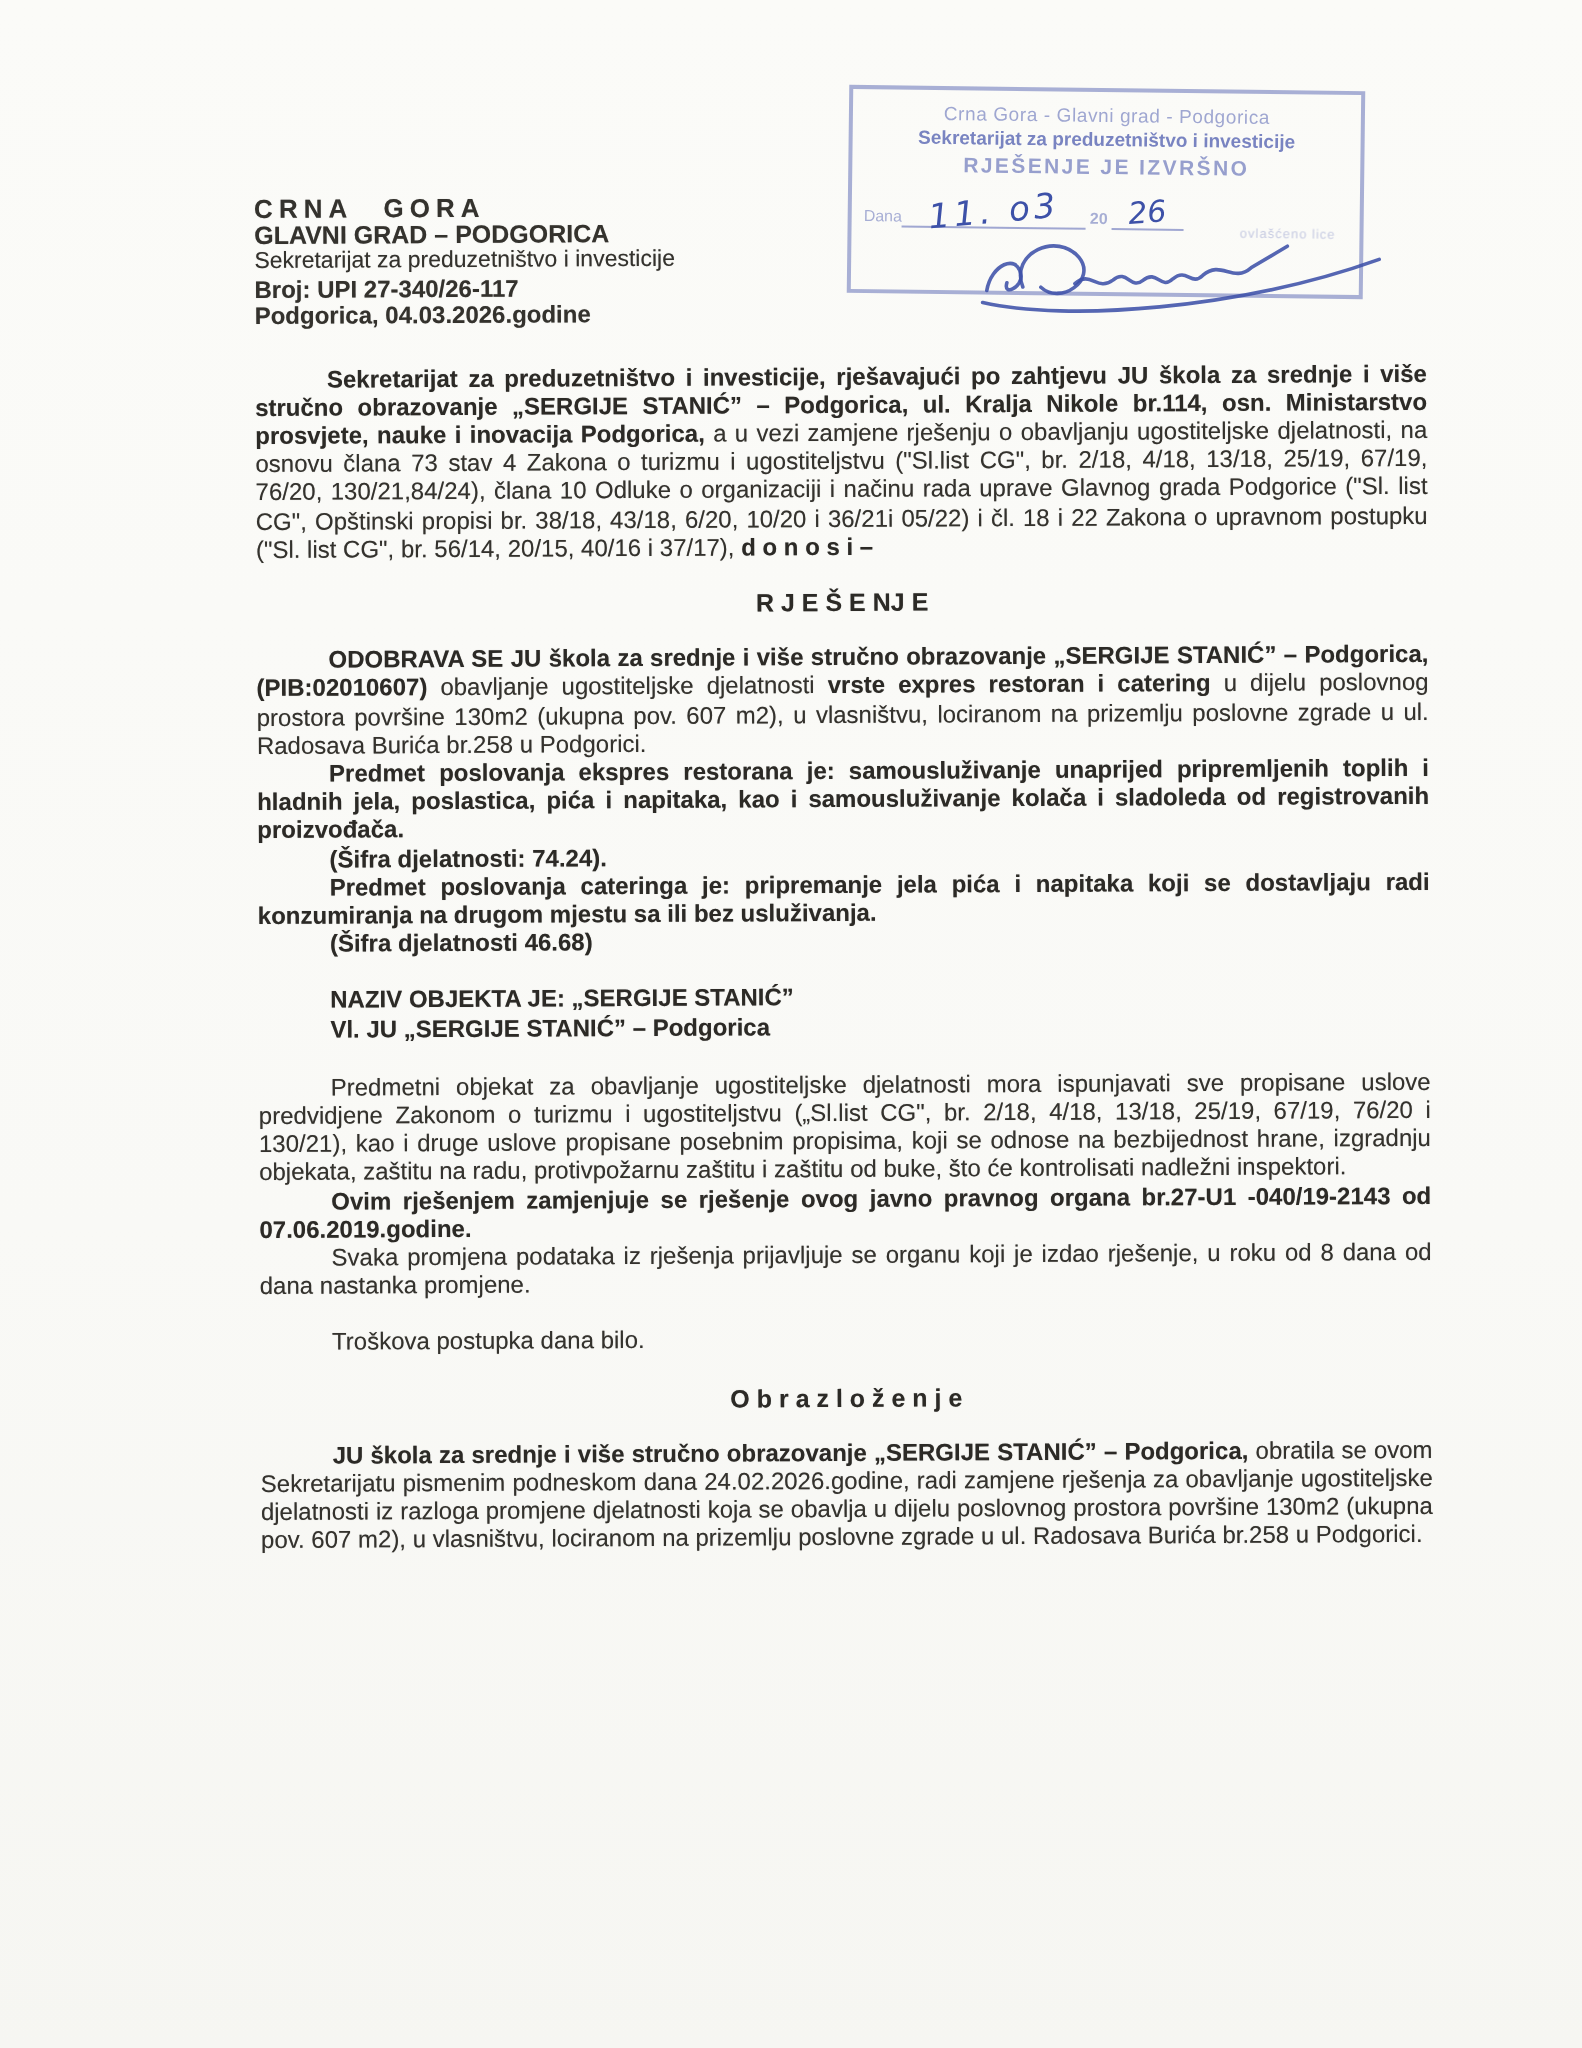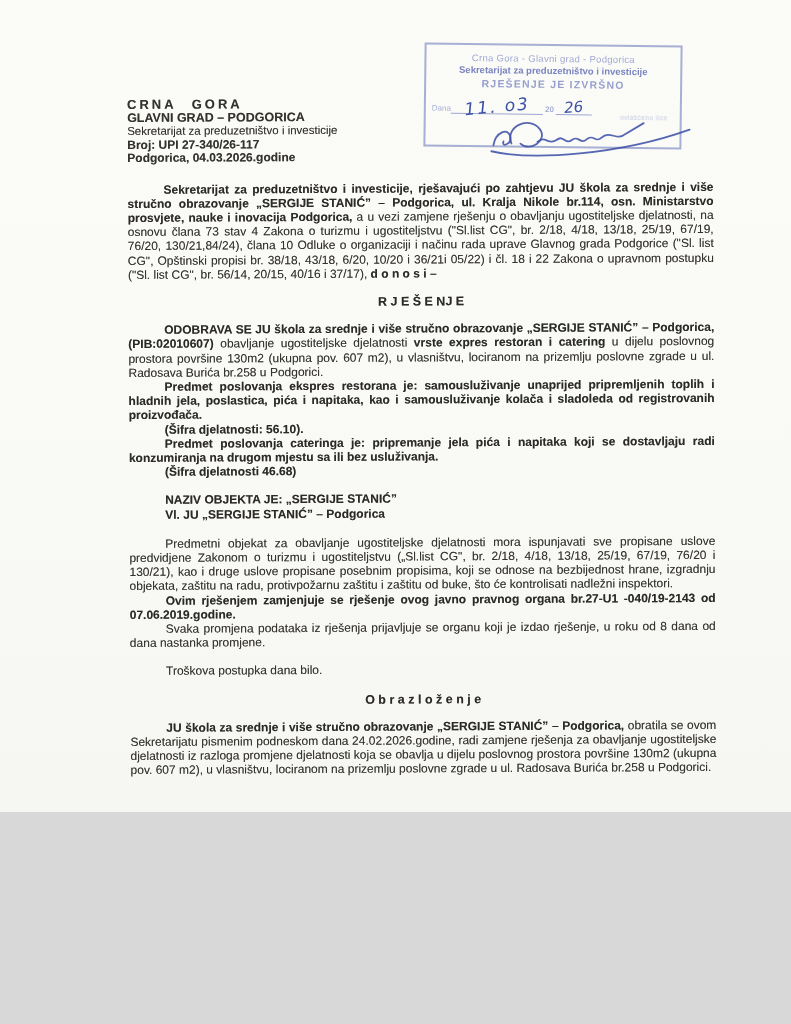--- a/index.html
+++ b/index.html
@@ -1,18 +1,18 @@
 <!DOCTYPE html>
 <html><head>
 <meta charset="utf-8">
 <style>
   html,body{margin:0;padding:0;background:#d8d8d8;}
   .page{
     position:relative;
-    width:791px;height:812px;
+    width:791px;height:1024px;
     margin:0 auto;
     background:linear-gradient(180deg,#fbfbf8 0%,#f9f9f6 60%,#f6f6f2 100%);
     font-family:"Liberation Sans",sans-serif;
     color:#34322d;
     overflow:hidden;
   }
   .doc{
     position:absolute;left:127px;top:98px;width:586px;
     transform:rotate(-0.3deg);transform-origin:top left;
     text-shadow:0 0 .4px rgba(0,0,0,.35);
@@ -92,21 +92,21 @@
       <div class="lh lh-place">Podgorica, 04.03.2026.godine</div>
     </div>
 
     <div class="body-text">
       <p class="para"><span class="b">Sekretarijat za preduzetništvo i investicije, rješavajući po zahtjevu JU škola za srednje i više stručno obrazovanje „SERGIJE STANIĆ” – Podgorica, ul. Kralja Nikole br.114, osn. Ministarstvo prosvjete, nauke  i inovacija Podgorica,</span><span class="r"> a u vezi  zamjene  rješenju o obavljanju ugostiteljske djelatnosti, na osnovu člana 73 stav 4  Zakona o turizmu i ugostiteljstvu ("Sl.list CG", br. 2/18, 4/18, 13/18, 25/19, 67/19, 76/20, 130/21,84/24), člana 10 Odluke o organizaciji i načinu rada uprave Glavnog grada  Podgorice ("Sl. list CG", Opštinski propisi br. 38/18, 43/18, 6/20, 10/20 i 36/21i 05/22) i čl. 18 i 22 Zakona o  upravnom  postupku ("Sl. list CG", br. 56/14, 20/15, 40/16 i 37/17), </span><span class="b">d o n o s i –</span></p>
 
       <h2 class="doc-title">R J E Š E NJ E</h2>
 
       <p class="para"><span class="b">ODOBRAVA SE JU škola za srednje i više stručno obrazovanje „SERGIJE STANIĆ” – Podgorica, (PIB:02010607)</span><span class="r"> obavljanje ugostiteljske djelatnosti </span><span class="b">vrste expres restoran i catering</span><span class="r"> u dijelu poslovnog prostora površine 130m2 (ukupna pov. 607 m2), u vlasništvu, lociranom na prizemlju poslovne zgrade u ul. Radosava Burića br.258 u Podgorici.</span></p>
       <p class="para"><span class="b">Predmet poslovanja ekspres restorana je: samousluživanje unaprijed pripremljenih toplih i hladnih jela, poslastica, pića i napitaka, kao i samousluživanje  kolača i sladoleda  od registrovanih  proizvođača.</span></p>
-      <p class="line"><span class="b">(Šifra djelatnosti: 56.10).</span></p>
+      <p class="line"><span class="b">(Šifra djelatnosti: 74.24).</span></p>
       <p class="para"><span class="b">Predmet poslovanja cateringa je: pripremanje jela pića i napitaka koji se dostavljaju radi konzumiranja na drugom mjestu sa ili bez usluživanja.</span></p>
       <p class="line"><span class="b">(Šifra djelatnosti  46.68)</span></p>
 
       <p class="block gap-top"><span class="b">NAZIV OBJEKTA JE: „SERGIJE STANIĆ”</span></p>
       <p class="block gap-bottom"><span class="b">Vl. JU „SERGIJE STANIĆ” – Podgorica</span></p>
 
       <p class="para"><span class="r">Predmetni objekat za obavljanje ugostiteljske djelatnosti mora ispunjavati sve  propisane uslove  predvidjene  Zakonom o turizmu i ugostiteljstvu („Sl.list CG", br. 2/18, 4/18, 13/18, 25/19, 67/19, 76/20 i 130/21), kao i druge uslove propisane posebnim propisima, koji  se odnose na bezbijednost  hrane, izgradnju objekata, zaštitu  na  radu, protivpožarnu zaštitu i zaštitu od  buke, što će kontrolisati   nadležni inspektori.</span></p>
       <p class="para"><span class="b">Ovim rješenjem zamjenjuje se rješenje ovog javno pravnog organa br.27-U1 -040/19-2143 od 07.06.2019.godine.</span></p>
       <p class="para"><span class="r">Svaka promjena podataka iz rješenja prijavljuje se organu koji je izdao rješenje, u roku od 8 dana od dana nastanka promjene.</span></p>
 

